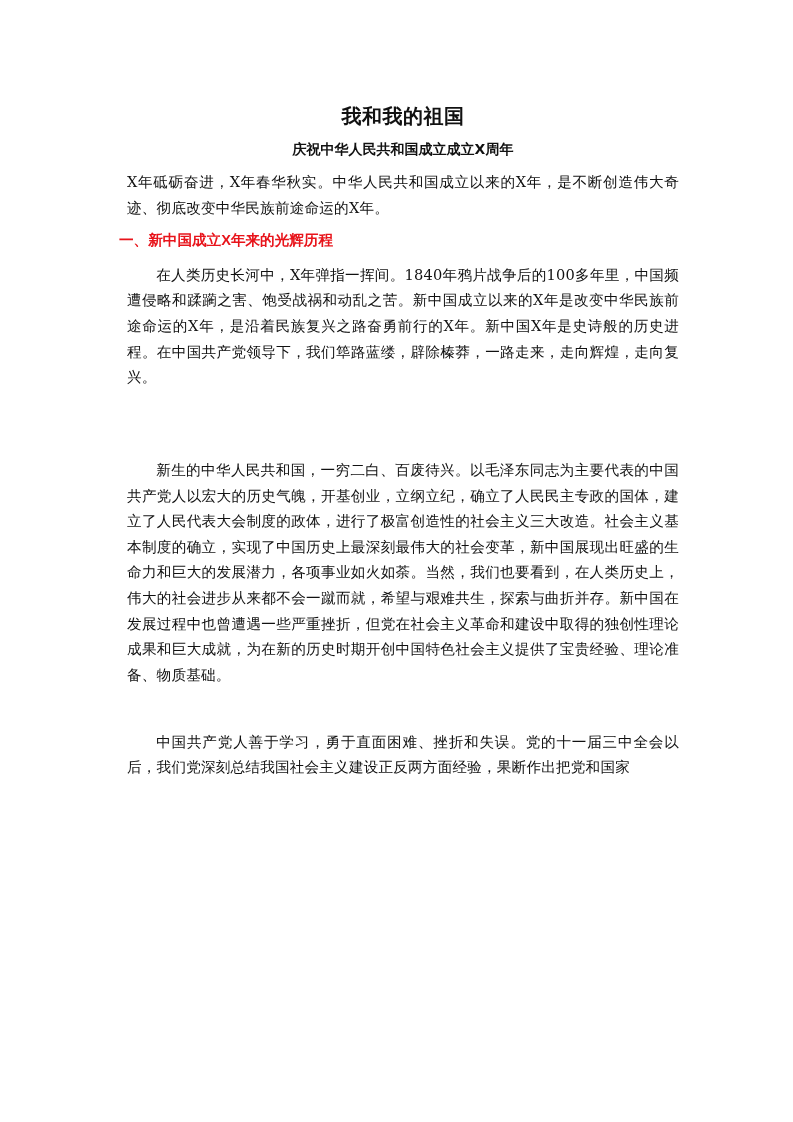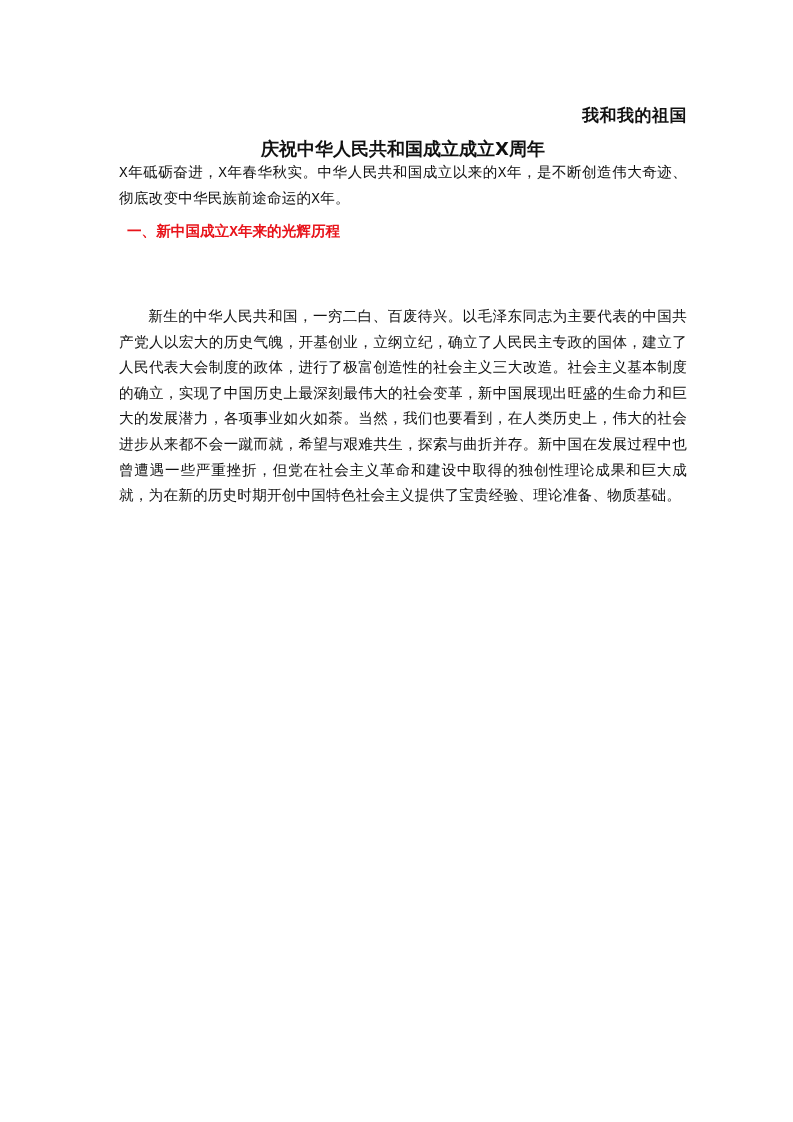--- a/index.html
+++ b/index.html
@@ -1,33 +1,35 @@
 <!DOCTYPE html>
 <html><head>
 <meta charset="utf-8">
 <style>
   html, body { margin: 0; padding: 0; background: #ffffff; }
   body { width: 793px; height: 1122px; position: relative; overflow: hidden;
          font-family: "DejaVu Serif", "Liberation Serif", serif; color: #111; }
   .page { position: absolute; left: 119px; top: 103px; width: 568px; }
-  .title { text-align: right; font-family: Liberation Sans, sans-serif;
-           font-weight: bold; font-size: 17px; line-height: 26px; margin: 0 0 8px 0; letter-spacing: 0.5px; }
+  .title { text-align: center; font-family: Liberation Sans, sans-serif;
+           font-weight: bold; font-size: 20px; line-height: 26px; margin: 0 0 8px 0; letter-spacing: 0.5px; }
   .subtitle { text-align: center; font-family: "DejaVu Sans", "Liberation Sans", sans-serif;
-              font-weight: bold; font-size: 18px; line-height: 24px; margin: 0; }
-  p { margin: 0; font-size: 14.6px; line-height: 25.6px; text-align: justify; letter-spacing: 0.2px; font-family: Liberation Mono, monospace; }
+              font-weight: bold; font-size: 14px; line-height: 24px; margin: 0; }
+  p { margin: 8px; font-size: 14.6px; line-height: 25.6px; text-align: justify; letter-spacing: 0.2px; }
   p.indent { text-indent: 2em; }
-  .heading-red { color: #e8141b; font-family: Liberation Mono, monospace;
-                 font-weight: bold; font-size: 14.6px; line-height: 25.6px; margin: 8px; }
+  .heading-red { color: #e8141b; font-family: Liberation Sans, sans-serif;
+                 font-weight: bold; font-size: 14.6px; line-height: 25.6px; margin: 0; }
   .gap { height: 25.6px; }
 </style>
 </head>
 <body>
 
 <div class="page">
   <h1 class="title">我和我的祖国</h1>
   <h2 class="subtitle">庆祝中华人民共和国成立成立X周年</h2>
   <p>X年砥砺奋进，X年春华秋实。中华人民共和国成立以来的X年，是不断创造伟大奇迹、彻底改变中华民族前途命运的X年。</p>
   <h3 class="heading-red">一、新中国成立X年来的光辉历程</h3>
+  <p class="indent">在人类历史长河中，X年弹指一挥间。1840年鸦片战争后的100多年里，中国频遭侵略和蹂躏之害、饱受战祸和动乱之苦。新中国成立以来的X年是改变中华民族前途命运的X年，是沿着民族复兴之路奋勇前行的X年。新中国X年是史诗般的历史进程。在中国共产党领导下，我们筚路蓝缕，辟除榛莽，一路走来，走向辉煌，走向复兴。</p>
   <div class="gap"></div>
   <div class="gap"></div>
   <p class="indent">新生的中华人民共和国，一穷二白、百废待兴。以毛泽东同志为主要代表的中国共产党人以宏大的历史气魄，开基创业，立纲立纪，确立了人民民主专政的国体，建立了人民代表大会制度的政体，进行了极富创造性的社会主义三大改造。社会主义基本制度的确立，实现了中国历史上最深刻最伟大的社会变革，新中国展现出旺盛的生命力和巨大的发展潜力，各项事业如火如荼。当然，我们也要看到，在人类历史上，伟大的社会进步从来都不会一蹴而就，希望与艰难共生，探索与曲折并存。新中国在发展过程中也曾遭遇一些严重挫折，但党在社会主义革命和建设中取得的独创性理论成果和巨大成就，为在新的历史时期开创中国特色社会主义提供了宝贵经验、理论准备、物质基础。</p>
   <div class="gap"></div>
+  <p class="indent">中国共产党人善于学习，勇于直面困难、挫折和失误。党的十一届三中全会以后，我们党深刻总结我国社会主义建设正反两方面经验，果断作出把党和国家</p>
 </div>
 
 </body></html>

